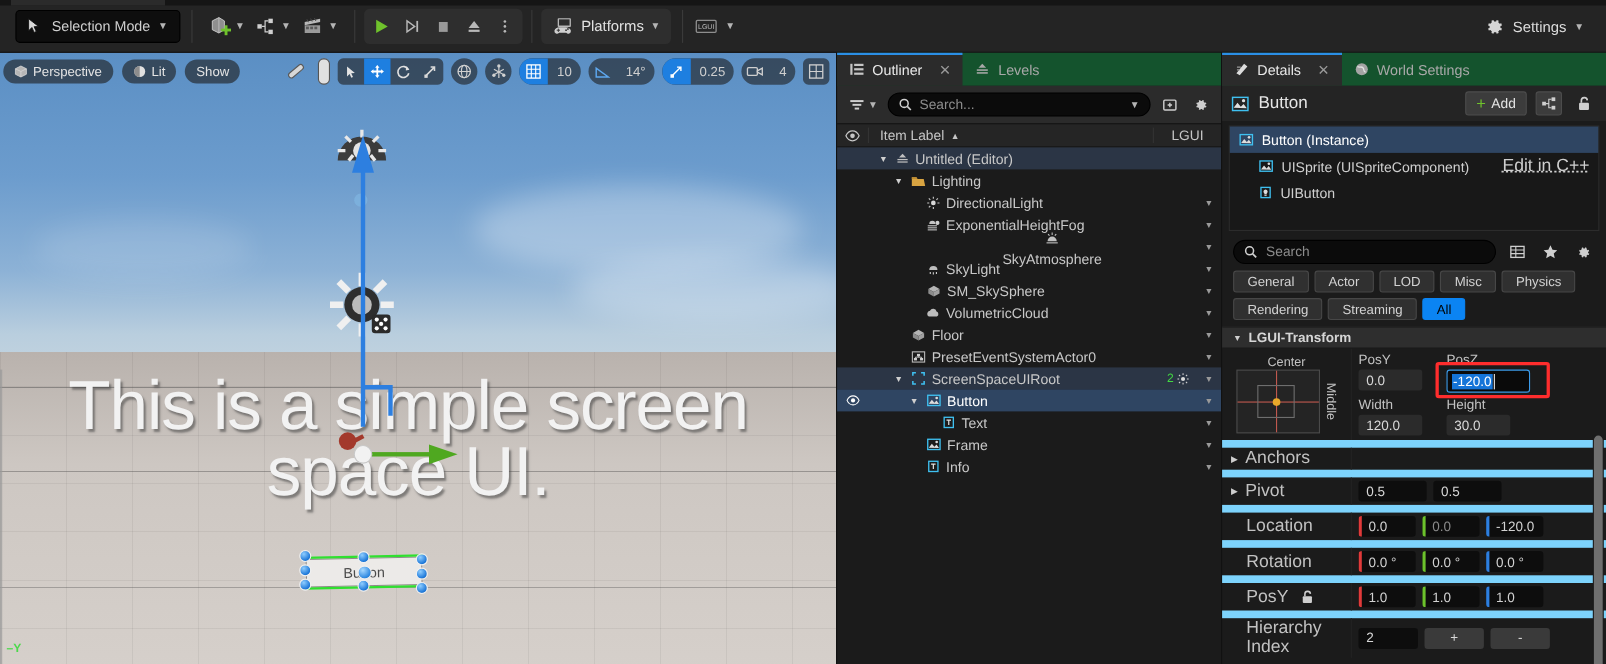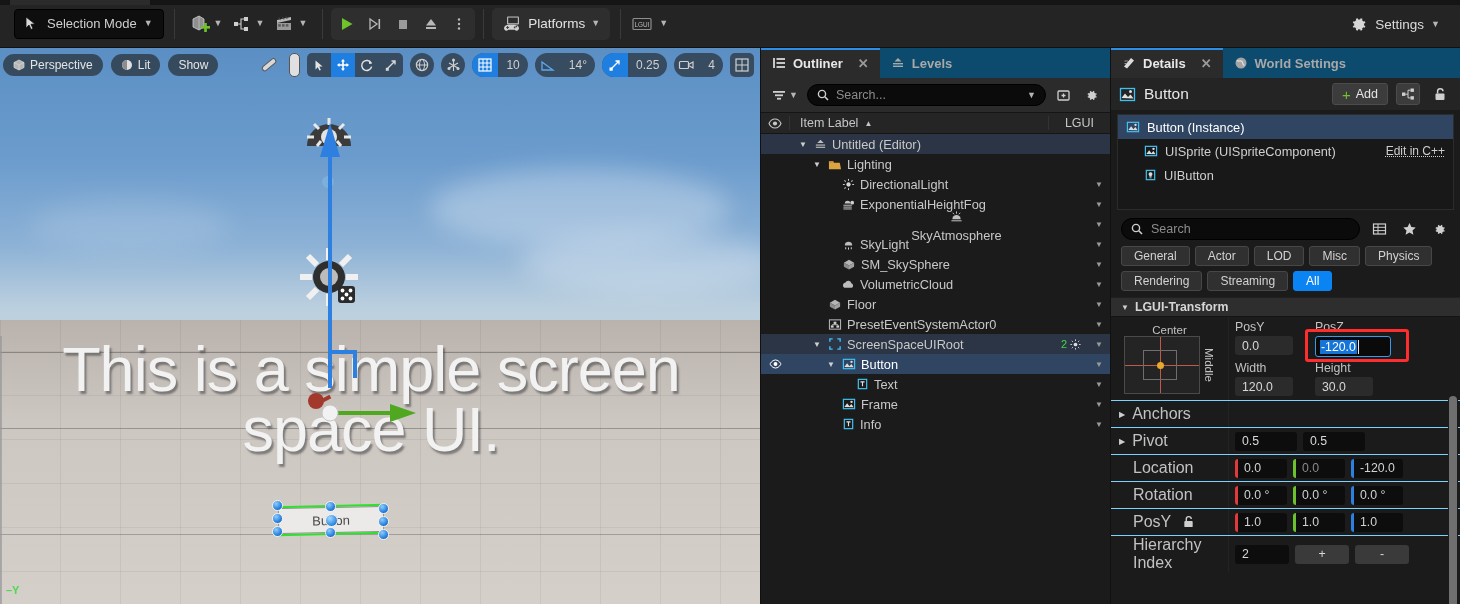--- a/index.html
+++ b/index.html
@@ -123,21 +123,21 @@
     transform: rotate(-1.2deg);
   }
   .sel-edge { position:absolute; background:#2fe02f; }
   .handle {
     position:absolute; width:11px; height:11px; border-radius:50%;
     background:radial-gradient(circle at 35% 30%, #8ecdff, #1b76d8 70%, #0d4f96);
     border:1.5px solid #f0f0f0;
   }
 
   
-  .panel-tabs { display:flex; height:30px; background:#0c4a6e;font-weight:bold; }
+  .panel-tabs { display:flex; height:30px; background:#14532d; }
   .ptab {
     display:flex; align-items:center; gap:7px; padding:0 11px;
     font-size:13px; color:#a8a8a8; cursor:pointer; position:relative;
   }
   .ptab.active { background:#2b2b2b; color:#e8e8e8; }
   .ptab.active::before{ content:""; position:absolute; left:0; right:0; top:0; height:2px; background:#2b8fe6; }
   .ptab .x { font-size:13px; color:#9a9a9a; margin-left:8px; }
 
   
   .outliner {
@@ -185,42 +185,42 @@
     font-size:12.5px; color:#e4e4e4; cursor:pointer;
   }
   .mini-btn { width:24px; height:22px; border:1px solid #4c4c4c; background:#3c3c3c; border-radius:3px;
               display:flex; align-items:center; justify-content:center; cursor:pointer;}
   .mini-btn.flat { border:none; background:transparent; }
 
   .comp-list { margin:4px 6px 0; border:1px solid #2c2c2c; background:#181818; height:96px; }
   .comp-row { display:flex; align-items:center; gap:7px; height:24px; padding:0 8px; font-size:12.8px; color:#cfcfcf; cursor:pointer;}
   .comp-row.sel { background:#2f4562; color:#fff; }
   .comp-row.indent { padding-left:26px; }
-  .cpp-link { margin-left:auto; font-size:12px; color:#cfcfcf; text-decoration:underline; text-decoration-style:dotted; cursor:pointer; }
+  .cpp-link { margin-left:auto; font-size:16px; color:#cfcfcf; text-decoration:underline; text-decoration-style:dotted; cursor:pointer; }
 
   .dt-search-row { display:flex; align-items:center; gap:8px; height:30px; padding:0 10px; margin-top:4px;}
   .dt-search {
     flex:1; display:flex; align-items:center; gap:8px;
     background:#0b0b0b; border:1px solid #000; border-radius:12px; height:22px; padding:0 9px;
     color:#8c8c8c; font-size:12.5px;
   }
   .filter-chips { display:flex; flex-wrap:wrap; gap:5px; padding:2px 10px 6px; }
   .chip {
     border:1px solid #474747; background:#303030; border-radius:3px;
     font-size:12px; color:#d2d2d2; padding:2px 12px; cursor:pointer;
   }
-  .chip.active { background:#0b84f3; border-color:#0b84f3; color:#ffffff; }
+  .chip.active { background:#0b84f3; border-color:#0b84f3; color:#000000; }
 
   .sec-head {
     display:flex; align-items:center; gap:6px; height:20px;
     background:#2e2e2e; border-top:1px solid #202020; border-bottom:1px solid #151515;
     padding-left:10px; font-size:12.3px; font-weight:bold; color:#d6d6d6; cursor:pointer;
   }
   .tri { font-size:8px; color:#cfcfcf; }
-  .prop-row { display:flex; align-items:stretch; min-height:27px; border-bottom:1px solid #7dd3fc; }
+  .prop-row { display:flex; align-items:stretch; min-height:27px; border-bottom:7px solid #7dd3fc; }
   .prop-row .name {
     width:118px; display:flex; align-items:center; gap:7px; padding-left:22px; color:#c2c2c2;
     border-right:1px solid #232323;
   }
   .prop-row .name.arrowed{ padding-left:8px; }
   .prop-row .val { flex:1; display:flex; align-items:center; gap:6px; padding:3px 6px; }
   .numbox {
     background:#2b2b2b; border:none; border-radius:3px; height:19px;
     color:#d8d8d8; font-size:12.3px; padding:0 7px; display:flex; align-items:center;
     min-width:54px;

